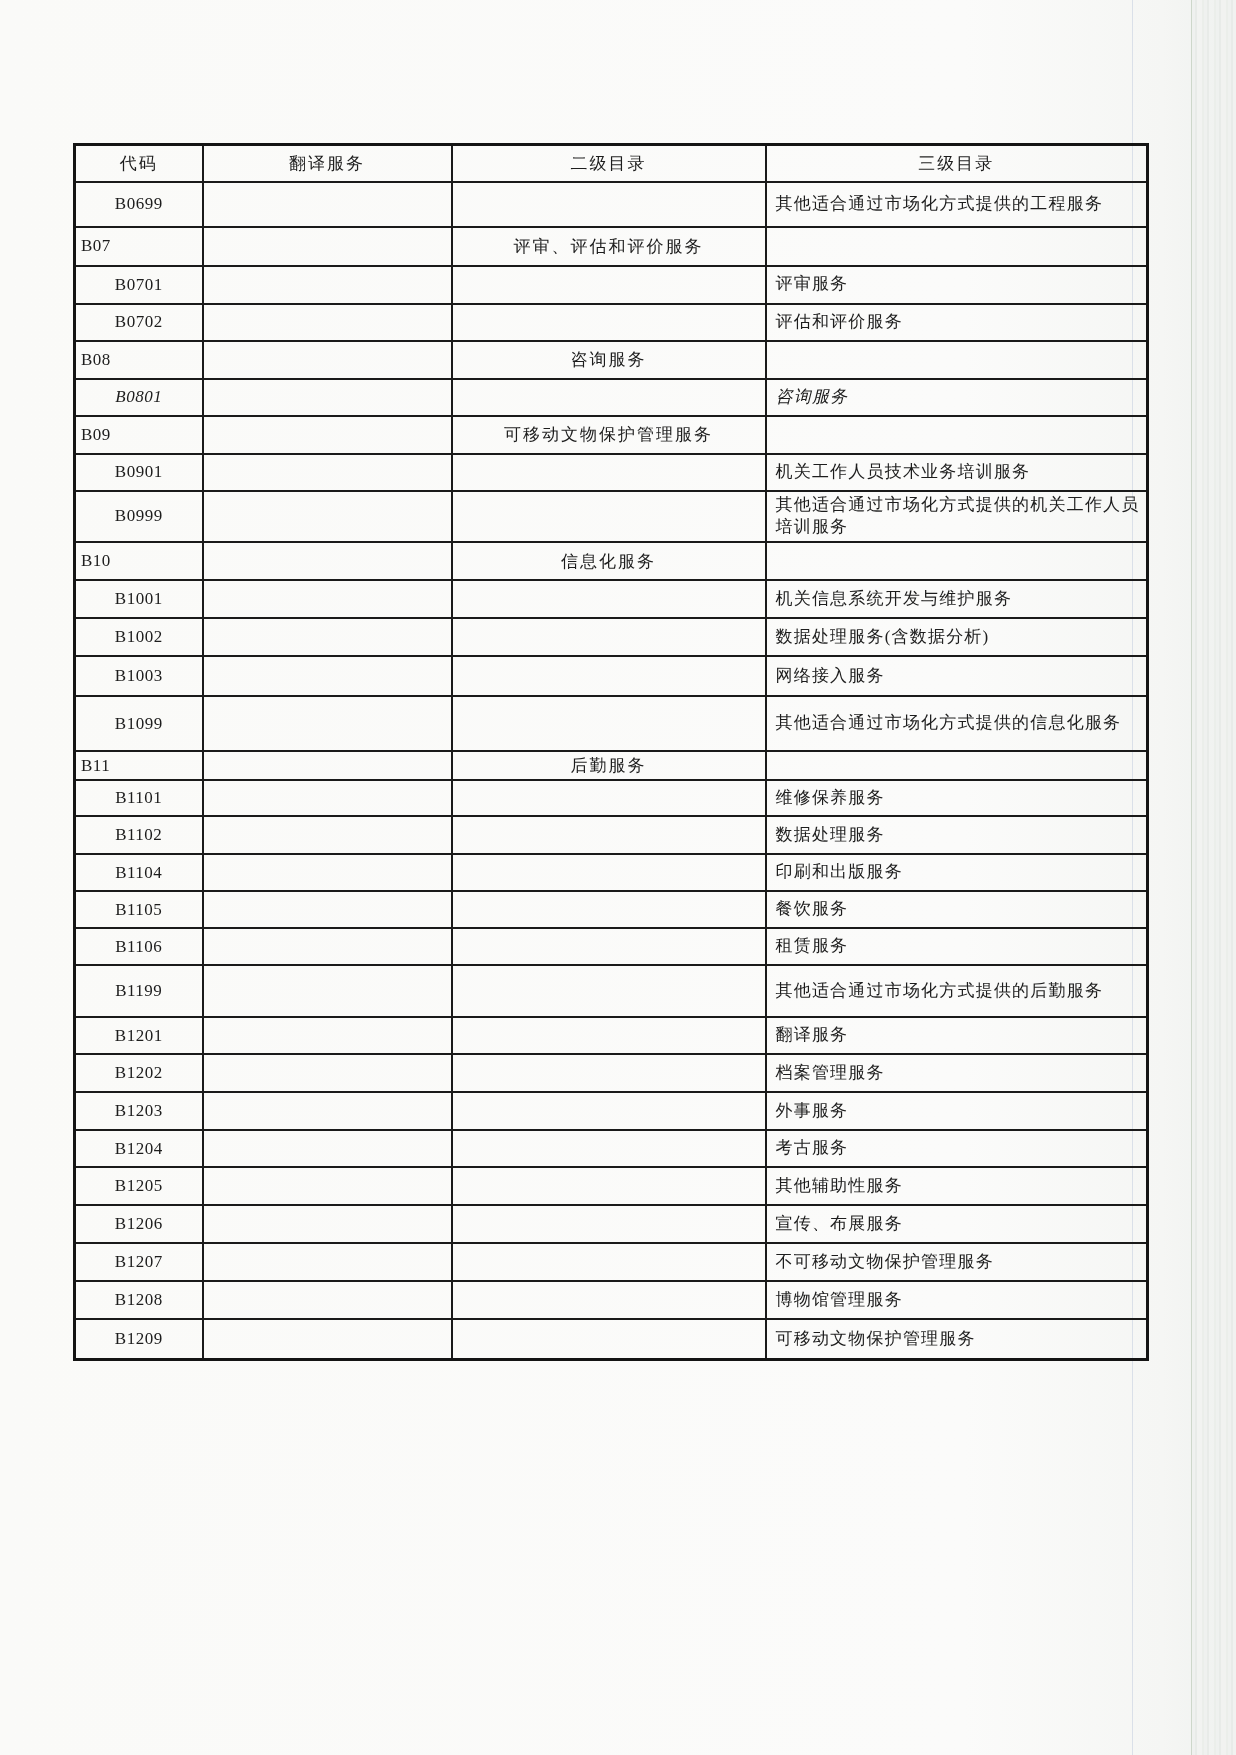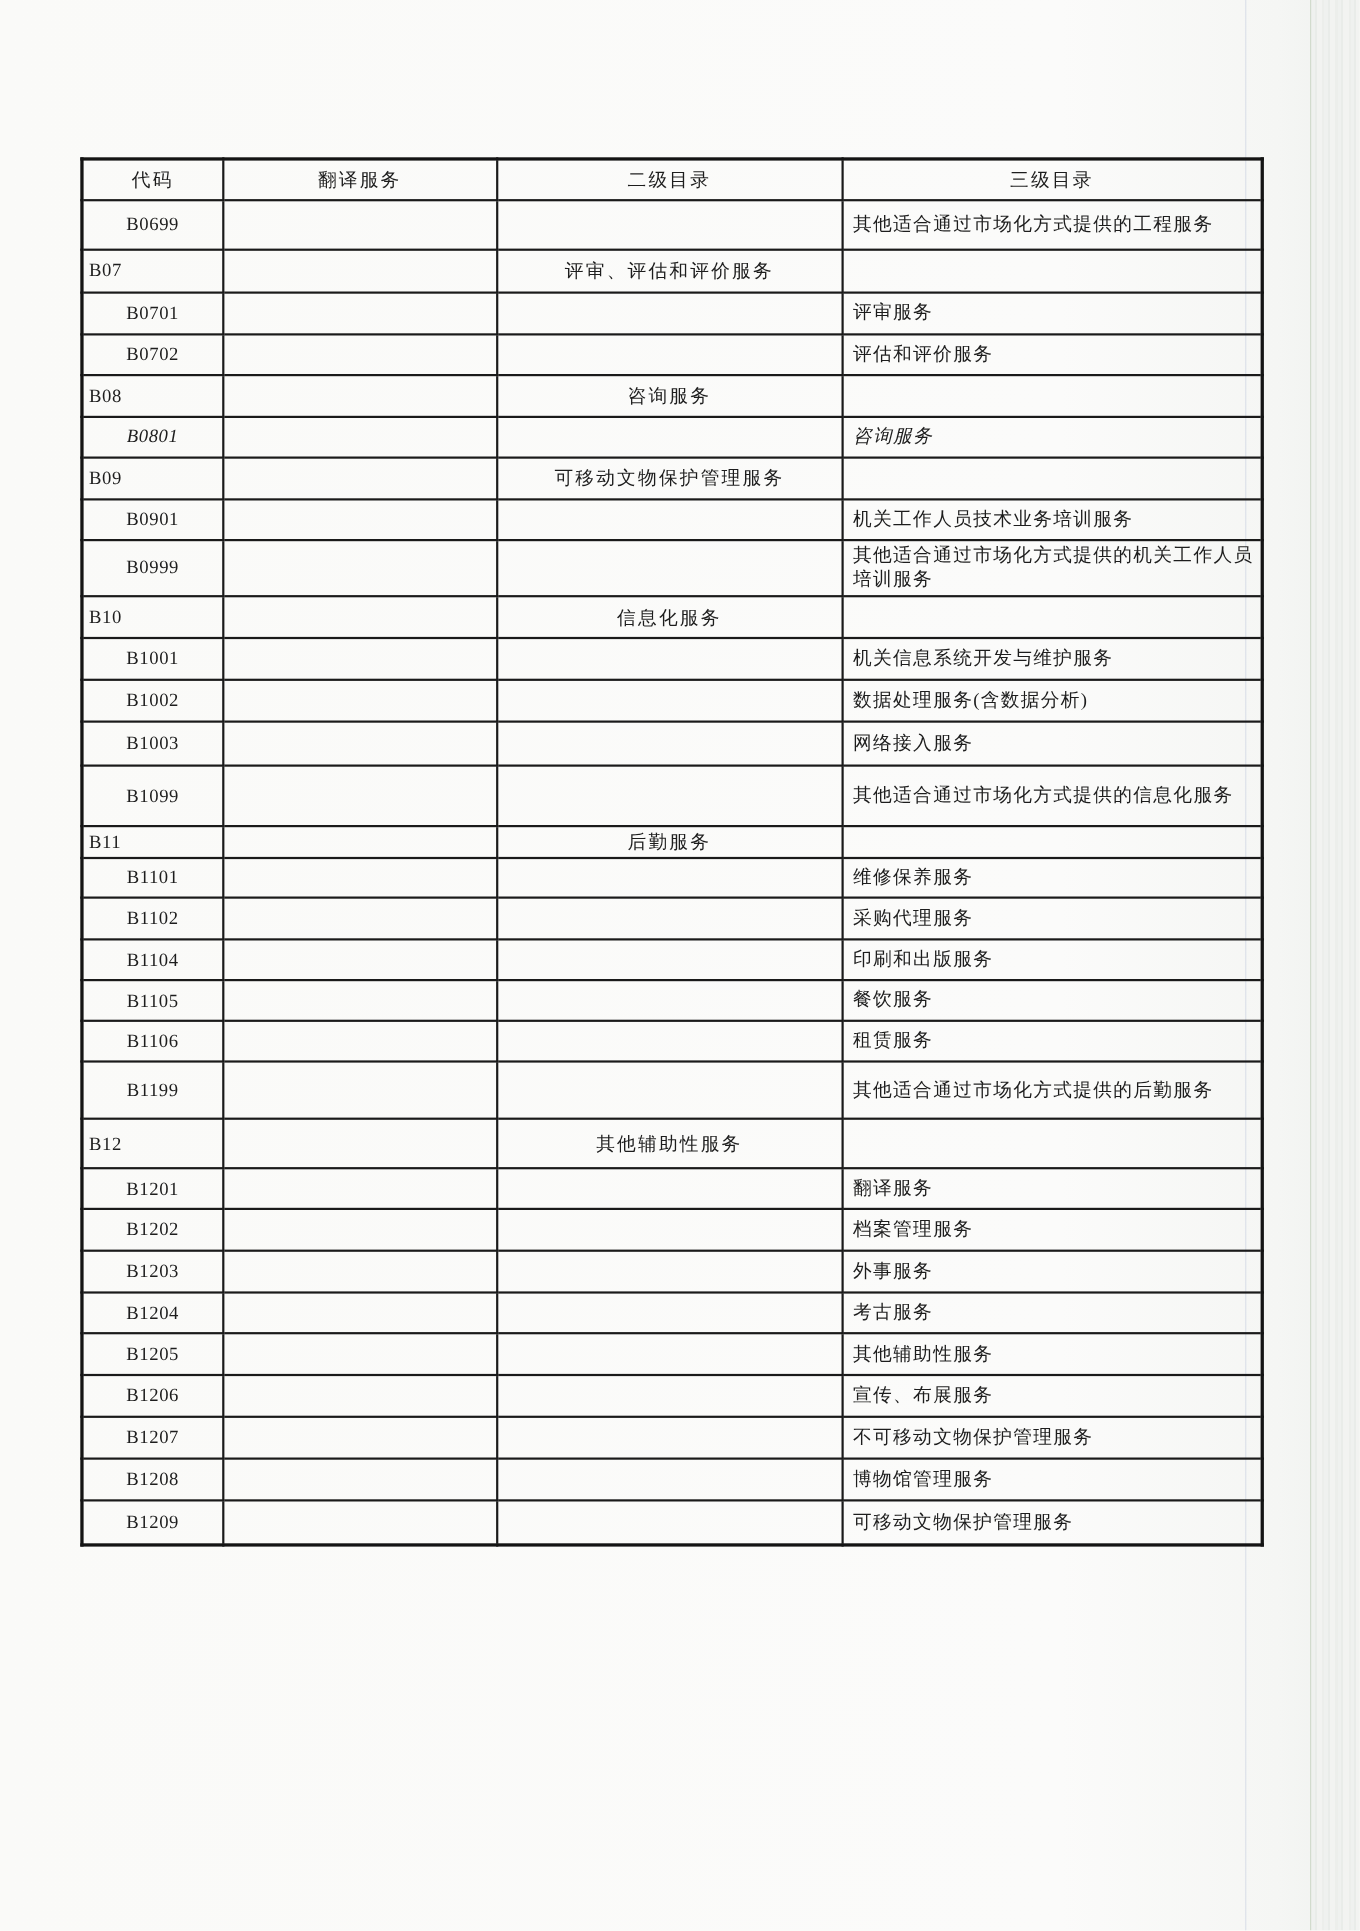--- a/index.html
+++ b/index.html
@@ -163,21 +163,21 @@
         <tr style="height: 36px;">
           <td class="code-sub">B1101</td>
           <td class="l1"></td>
           <td class="l2"></td>
           <td class="l3">维修保养服务</td>
         </tr>
         <tr>
           <td class="code-sub">B1102</td>
           <td class="l1"></td>
           <td class="l2"></td>
-          <td class="l3">采购代理服务</td>
+          <td class="l3">数据处理服务</td>
         </tr>
         <tr style="height: 37px;">
           <td class="code-sub">B1104</td>
           <td class="l1"></td>
           <td class="l2"></td>
           <td class="l3">印刷和出版服务</td>
         </tr>
         <tr style="height: 37px;">
           <td class="code-sub">B1105</td>
           <td class="l1"></td>
@@ -188,26 +188,20 @@
           <td class="code-sub">B1106</td>
           <td class="l1"></td>
           <td class="l2"></td>
           <td class="l3">租赁服务</td>
         </tr>
         <tr style="height: 52px;">
           <td class="code-sub">B1199</td>
           <td class="l1"></td>
           <td class="l2"></td>
           <td class="l3">其他适合通过市场化方式提供的后勤服务</td>
-        </tr>
-        <tr style="height: 45px;">
-          <td class="code-top">B12</td>
-          <td class="l1"></td>
-          <td class="l2">其他辅助性服务</td>
-          <td class="l3"></td>
         </tr>
         <tr style="height: 37px;">
           <td class="code-sub">B1201</td>
           <td class="l1"></td>
           <td class="l2"></td>
           <td class="l3">翻译服务</td>
         </tr>
         <tr>
           <td class="code-sub">B1202</td>
           <td class="l1"></td>

